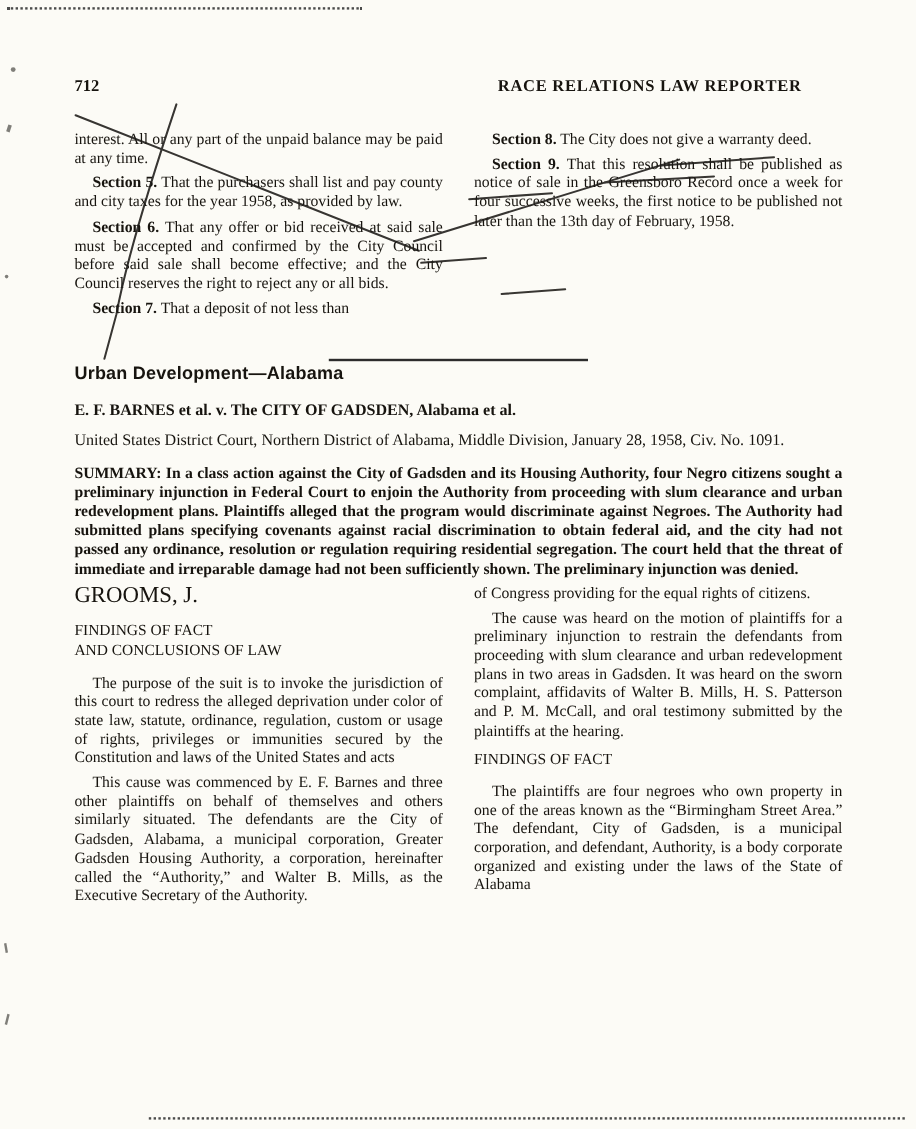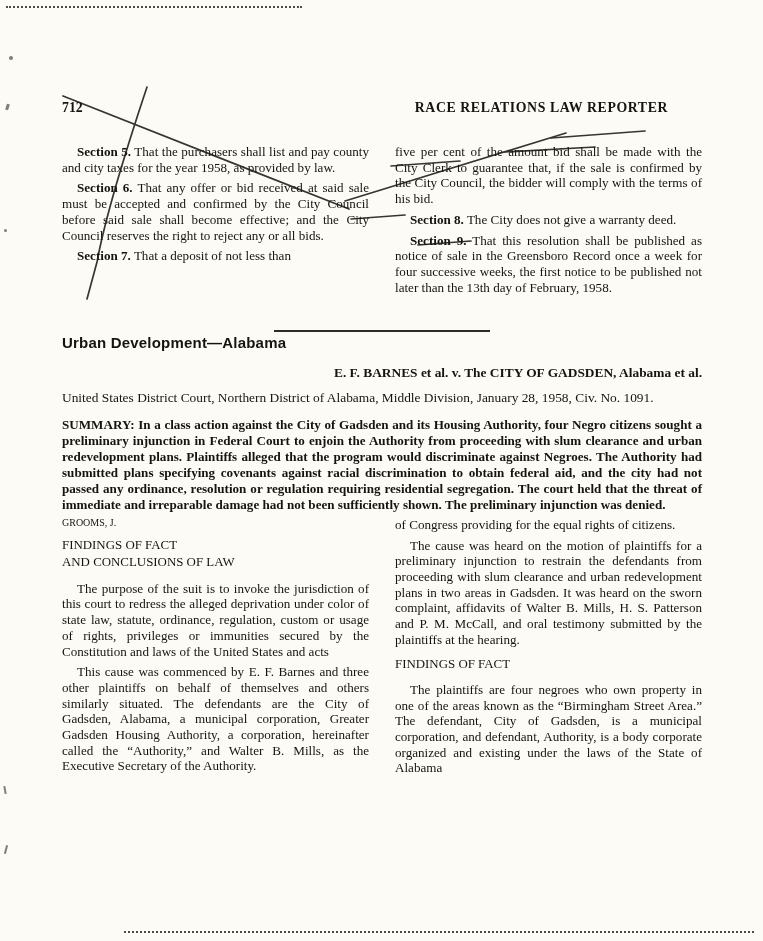--- a/index.html
+++ b/index.html
@@ -7,44 +7,44 @@
     width:763px; height:941px; position:relative;
     background:#fcfbf6;
     font-family:"Liberation Serif", serif;
     color:#17140f;
   }
   .dotted-top { position:absolute; top:6px; left:6px; width:296px; border-top:2px dotted #4b4b4b; }
   .dotted-bottom { position:absolute; top:931px; left:124px; width:630px; border-top:2px dotted #4b4b4b; }
 
   .content { position:absolute; left:62px; top:64px; width:640px; }
 
-  .running-head { position:relative; height:18px; font-weight:bold; font-size:13.8px;margin-top:36px; }
+  .running-head { position:relative; height:18px; font-weight:bold; font-size:13.8px; }
   .page-number { position:absolute; left:0; top:0; }
   .head-title { text-align:right; letter-spacing:0.6px; transform:translateX(-34px); }
 
   .cols { display:flex; gap:26px; }
   .cols-top { margin-top:26px; }
   .cols-bottom { margin-top:4px; }
   .col { flex:1; text-align:justify; font-size:13.1px; line-height:1.2; }
   .col p { margin:0 0 5px 0; }
   p.noindent { text-indent:0; }
   p.indent { text-indent:15px; }
   .lead { font-weight:bold; }
 
   .divider { width:216px; border-top:2px solid #2c2c2c; margin:30px auto 0 auto; }
 
   .sect-heading { margin-top:42px; font-family:"Liberation Sans", sans-serif; font-weight:bold; font-size:15.5px; line-height:1.2; letter-spacing:0.3px; }
   .sub-heading  { margin-top:2px;  font-family:"Liberation Sans", sans-serif; font-weight:bold; font-size:15px; letter-spacing:0.2px; }
 
-  .case-title { margin-top:14px; font-weight:bold; font-size:13.4px;text-align:right; }
+  .case-title { margin-top:14px; font-weight:bold; font-size:13.4px; }
   .court-line { margin-top:9px; font-size:13.4px; line-height:1.25; }
   .summary { margin-top:10px; font-weight:bold; font-size:13.1px; line-height:1.22; text-align:justify; }
 
   .col-heading { text-align:left; font-weight:normal; font-size:12.9px; margin:8px 0 9px 0; line-height:1.35; text-indent:0; }
-  .judge-inline { margin:0 0 8px 0; text-align:left; font-size:10px; }
+  .judge-inline { margin:0 0 8px 0; text-align:left; font-size:19px; }
 
   .strike-overlay { position:absolute; left:0; top:0; width:763px; height:941px; pointer-events:none; }
 
   .margin-mark { position:absolute; background:#3c3a36; opacity:0.65; }
 </style>
 </head>
 <body>
 
 <div class="dotted-top"></div>
 <div class="dotted-bottom"></div>
@@ -57,26 +57,26 @@
 
 <div class="content">
 
   <div class="running-head">
     <span class="page-number">712</span>
     <div class="head-title">RACE RELATIONS LAW REPORTER</div>
   </div>
 
   <div class="cols cols-top">
     <div class="col">
+      <p class="noindent">interest. All or any part of the unpaid balance may be paid at any time.</p>
       <p class="indent"><span class="lead">Section 5.</span> <span>That the purchasers shall list and pay county and city taxes for the year 1958, as provided by law.</span></p>
       <p class="indent"><span class="lead">Section 6.</span> <span>That any offer or bid received at said sale must be accepted and confirmed by the City Council before said sale shall become effective; and the City Council reserves the right to reject any or all bids.</span></p>
       <p class="indent"><span class="lead">Section 7.</span> <span>That a deposit of not less than</span></p>
     </div>
     <div class="col">
-      <p class="noindent">five per cent of the amount bid shall be made with the City Clerk to guarantee that, if the sale is confirmed by the City Council, the bidder will comply with the terms of his bid.</p>
       <p class="indent"><span class="lead">Section 8.</span> <span>The City does not give a warranty deed.</span></p>
       <p class="indent"><span class="lead">Section 9.</span> <span>That this resolution shall be published as notice of sale in the Greensboro Record once a week for four successive weeks, the first notice to be published not later than the 13th day of February, 1958.</span></p>
     </div>
   </div>
 
   <div class="divider"></div>
 
   <div class="sub-heading">Urban Development—Alabama</div>
 
   <div class="case-title">E. F. BARNES et al. v. The CITY OF GADSDEN, Alabama et al.</div>

